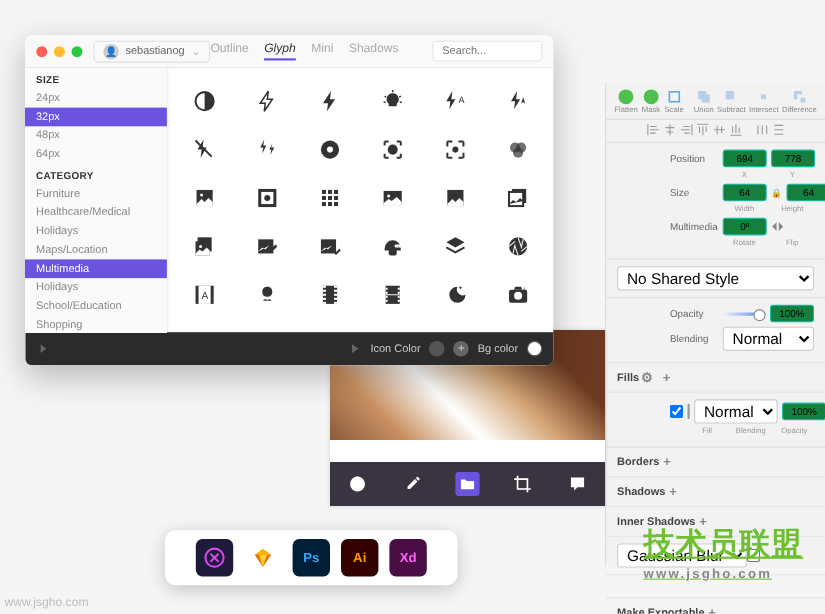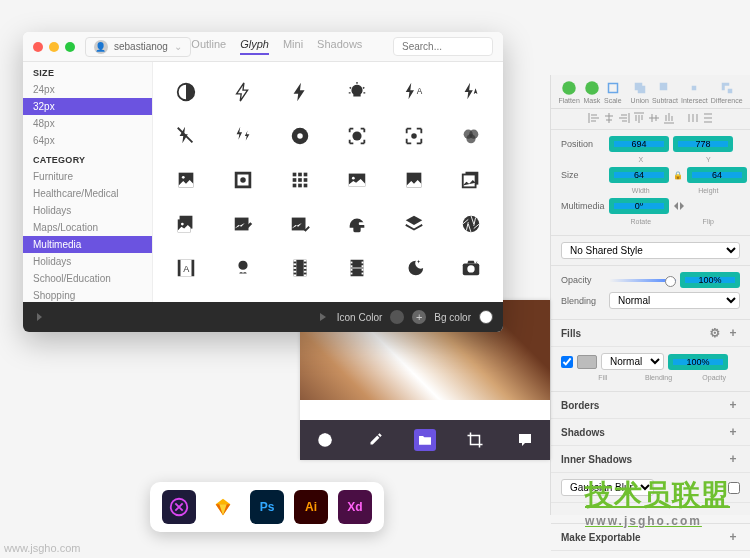--- a/index.html
+++ b/index.html
@@ -5,26 +5,26 @@
 * { margin: 0; padding: 0; box-sizing: border-box; font-family: -apple-system, BlinkMacSystemFont, "Helvetica Neue", sans-serif; }
 body { width: 750px; height: 558px; background: #f5f5f5; position: relative; overflow: hidden; }
 
 
 .sketch-window { position: absolute; right: 0; top: 75px; width: 200px; height: 440px; background: #f2f2f2; border-left: 1px solid #ddd; font-size: 10px; color: #555; }
 .sketch-toolbar { display: flex; gap: 2px; padding: 4px; border-bottom: 1px solid #ddd; justify-content: space-around; }
 .sketch-toolbar-section { display: flex; gap: 3px; }
 .sketch-tool { display: flex; flex-direction: column; align-items: center; font-size: 7px; color: #888; }
 .sketch-tool-icon { width: 18px; height: 18px; display: flex; align-items: center; justify-content: center; }
 .sketch-panel { padding: 6px 10px; border-bottom: 1px solid #e0e0e0; }
-.sketch-row { display: flex; align-items: center; gap: 4px; margin-bottom: 4px; }
+.sketch-row { display: flex; align-items: center; gap: 4px; margin-bottom: 4px; margin-left: 48px; }
 .sketch-row label { font-size: 9px; color: #666; min-width: 44px; }
 .sketch-row .sub-label { font-size: 7px; color: #999; text-align: center; flex: 1; }
-.sketch-input { width: 60px; height: 16px; border: 5px solid #14b8a6; border-radius: 3px; font-size: 9px; text-align: center; background: #0ea5e9; }
-.sketch-section-head { display: flex; justify-content: space-between; align-items: center; font-size: 10px; font-weight: 600; color: #444; padding: 6px 10px; border-bottom: 1px solid #e5e5e5; }
-.sketch-select { font-size: 10px; border: 1px solid #ccc; border-radius: 3px; padding: 1px 4px; background: #fff; }
+.sketch-input { width: 40px; height: 16px; border: 1px solid #14b8a6; border-radius: 3px; font-size: 9px; text-align: center; background: #15803d; }
+.sketch-section-head { display: flex; align-items: center; font-size: 10px; font-weight: 600; color: #444; padding: 6px 10px; border-bottom: 1px solid #e5e5e5; }
+.sketch-select { font-size: 14px; border: 1px solid #ccc; border-radius: 3px; padding: 1px 4px; background: #fff; }
 .opacity-slider { flex: 1; height: 3px; background: linear-gradient(to right, rgba(70,130,255,0) 0%, rgba(70,130,255,1) 100%); border-radius: 2px; position: relative; }
 .opacity-slider::after { content: ''; position: absolute; right: 0; top: -3px; width: 9px; height: 9px; background: #fff; border: 1px solid #888; border-radius: 50%; }
 .plus-btn { width: 14px; height: 14px; color: #888; font-size: 12px; line-height: 14px; text-align: center; cursor: pointer; }
 .fill-swatch { width: 20px; height: 14px; background: #bcbcbc; border: 1px solid #999; border-radius: 2px; }
 .check { width: 12px; height: 12px; }
 .align-row { display: flex; gap: 3px; justify-content: center; padding: 3px 0 5px; border-bottom: 1px solid #e0e0e0; }
 .align-ic { width: 12px; height: 12px; color: #999; }
 
 
 .canvas-area { position: absolute; left: 300px; top: 300px; width: 250px; height: 160px; background: #fff; box-shadow: 0 0 4px rgba(0,0,0,0.15); }
@@ -56,21 +56,21 @@
 
 .icon-grid { flex: 1; display: grid; grid-template-columns: repeat(6, 1fr); gap: 0; padding: 8px 4px; overflow-y: auto; align-content: start; }
 .icon-cell { display: flex; align-items: center; justify-content: center; height: 44px; color: #333; cursor: pointer; }
 .icon-cell svg { width: 22px; height: 22px; }
 
 .picker-footer { height: 30px; background: #2b2b2b; display: flex; align-items: center; padding: 0 10px; gap: 8px; color: #ccc; font-size: 10px; }
 .footer-spacer { flex: 1; }
 .color-dot { width: 14px; height: 14px; border-radius: 50%; }
 
 
-.dock { position: absolute; left: 150px; bottom: 26px; display: flex; gap: 10px; background: #fff; border-radius: 10px; padding: 8px 12px; box-shadow: 0 4px 16px rgba(0,0,0,0.2); }
+.dock { position: absolute; left: 150px; bottom: 26px; display: flex; gap: 10px; background: #fff; border-radius: 10px; padding: 8px 28px; box-shadow: 0 4px 16px rgba(0,0,0,0.2); }
 .dock-icon { width: 34px; height: 34px; border-radius: 6px; display: flex; align-items: center; justify-content: center; font-size: 12px; font-weight: 700; color: #fff; }
 
 
 .watermark-cn { position: absolute; right: 20px; bottom: 30px; font-size: 28px; font-weight: 900; color: #6fc030; letter-spacing: 1px; text-decoration: underline; }
 .watermark-cn .sub { font-size: 12px; color: #888; display: block; letter-spacing: 2px; }
 .watermark-url { position: absolute; left: 4px; bottom: 4px; font-size: 11px; color: #bbb; }
 </style>
 </head>
 <body>
 

